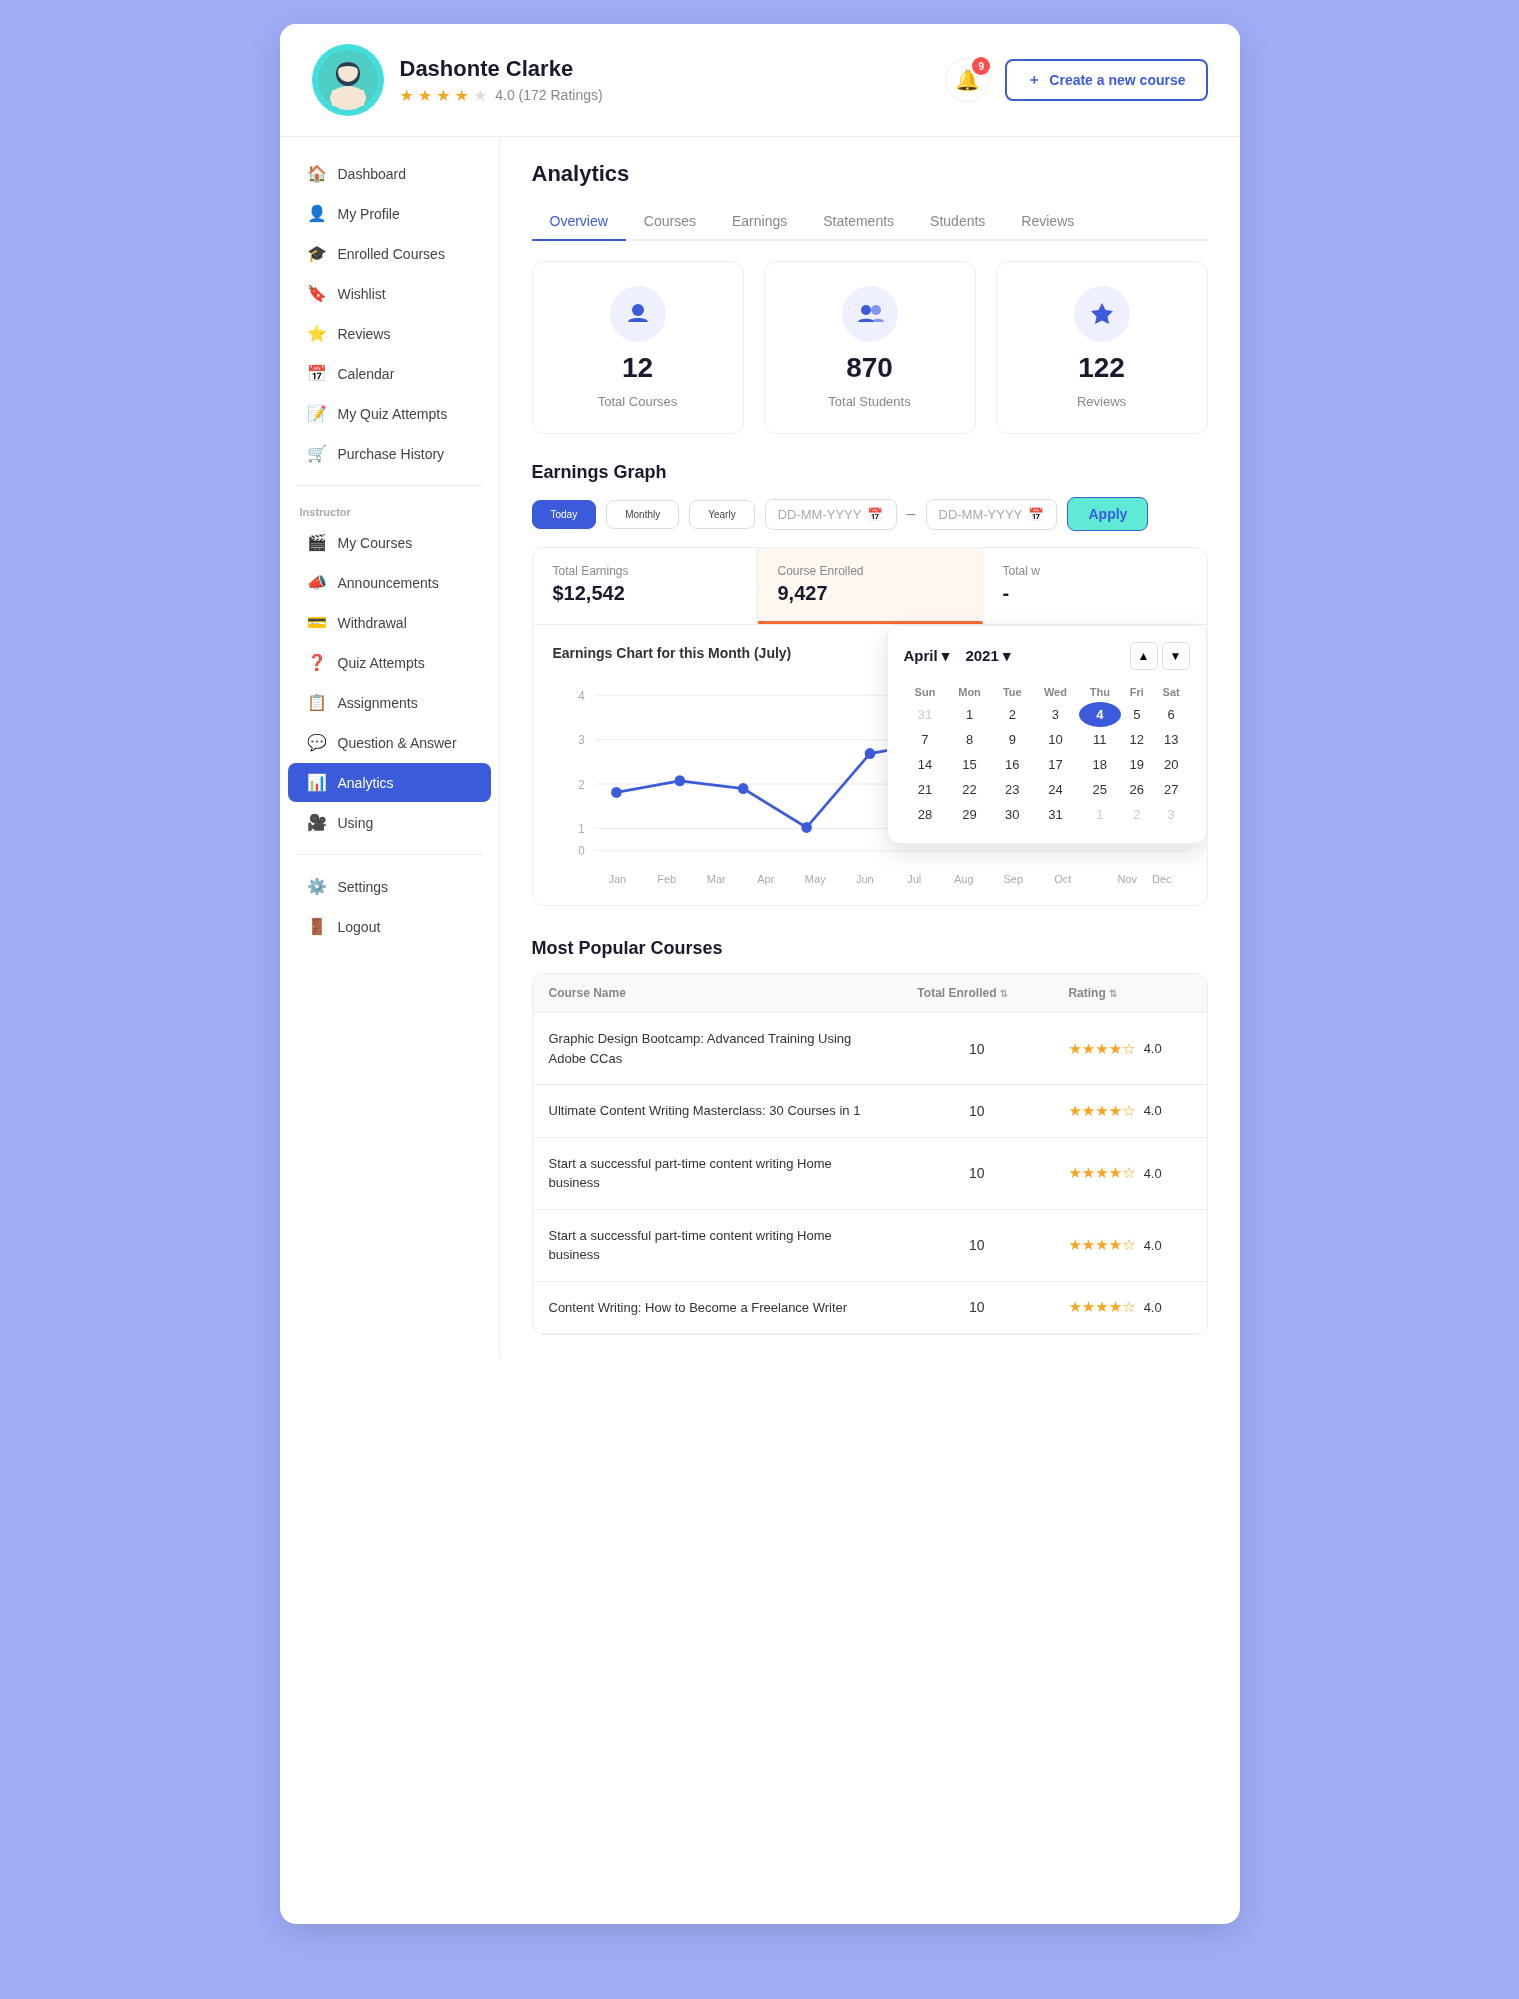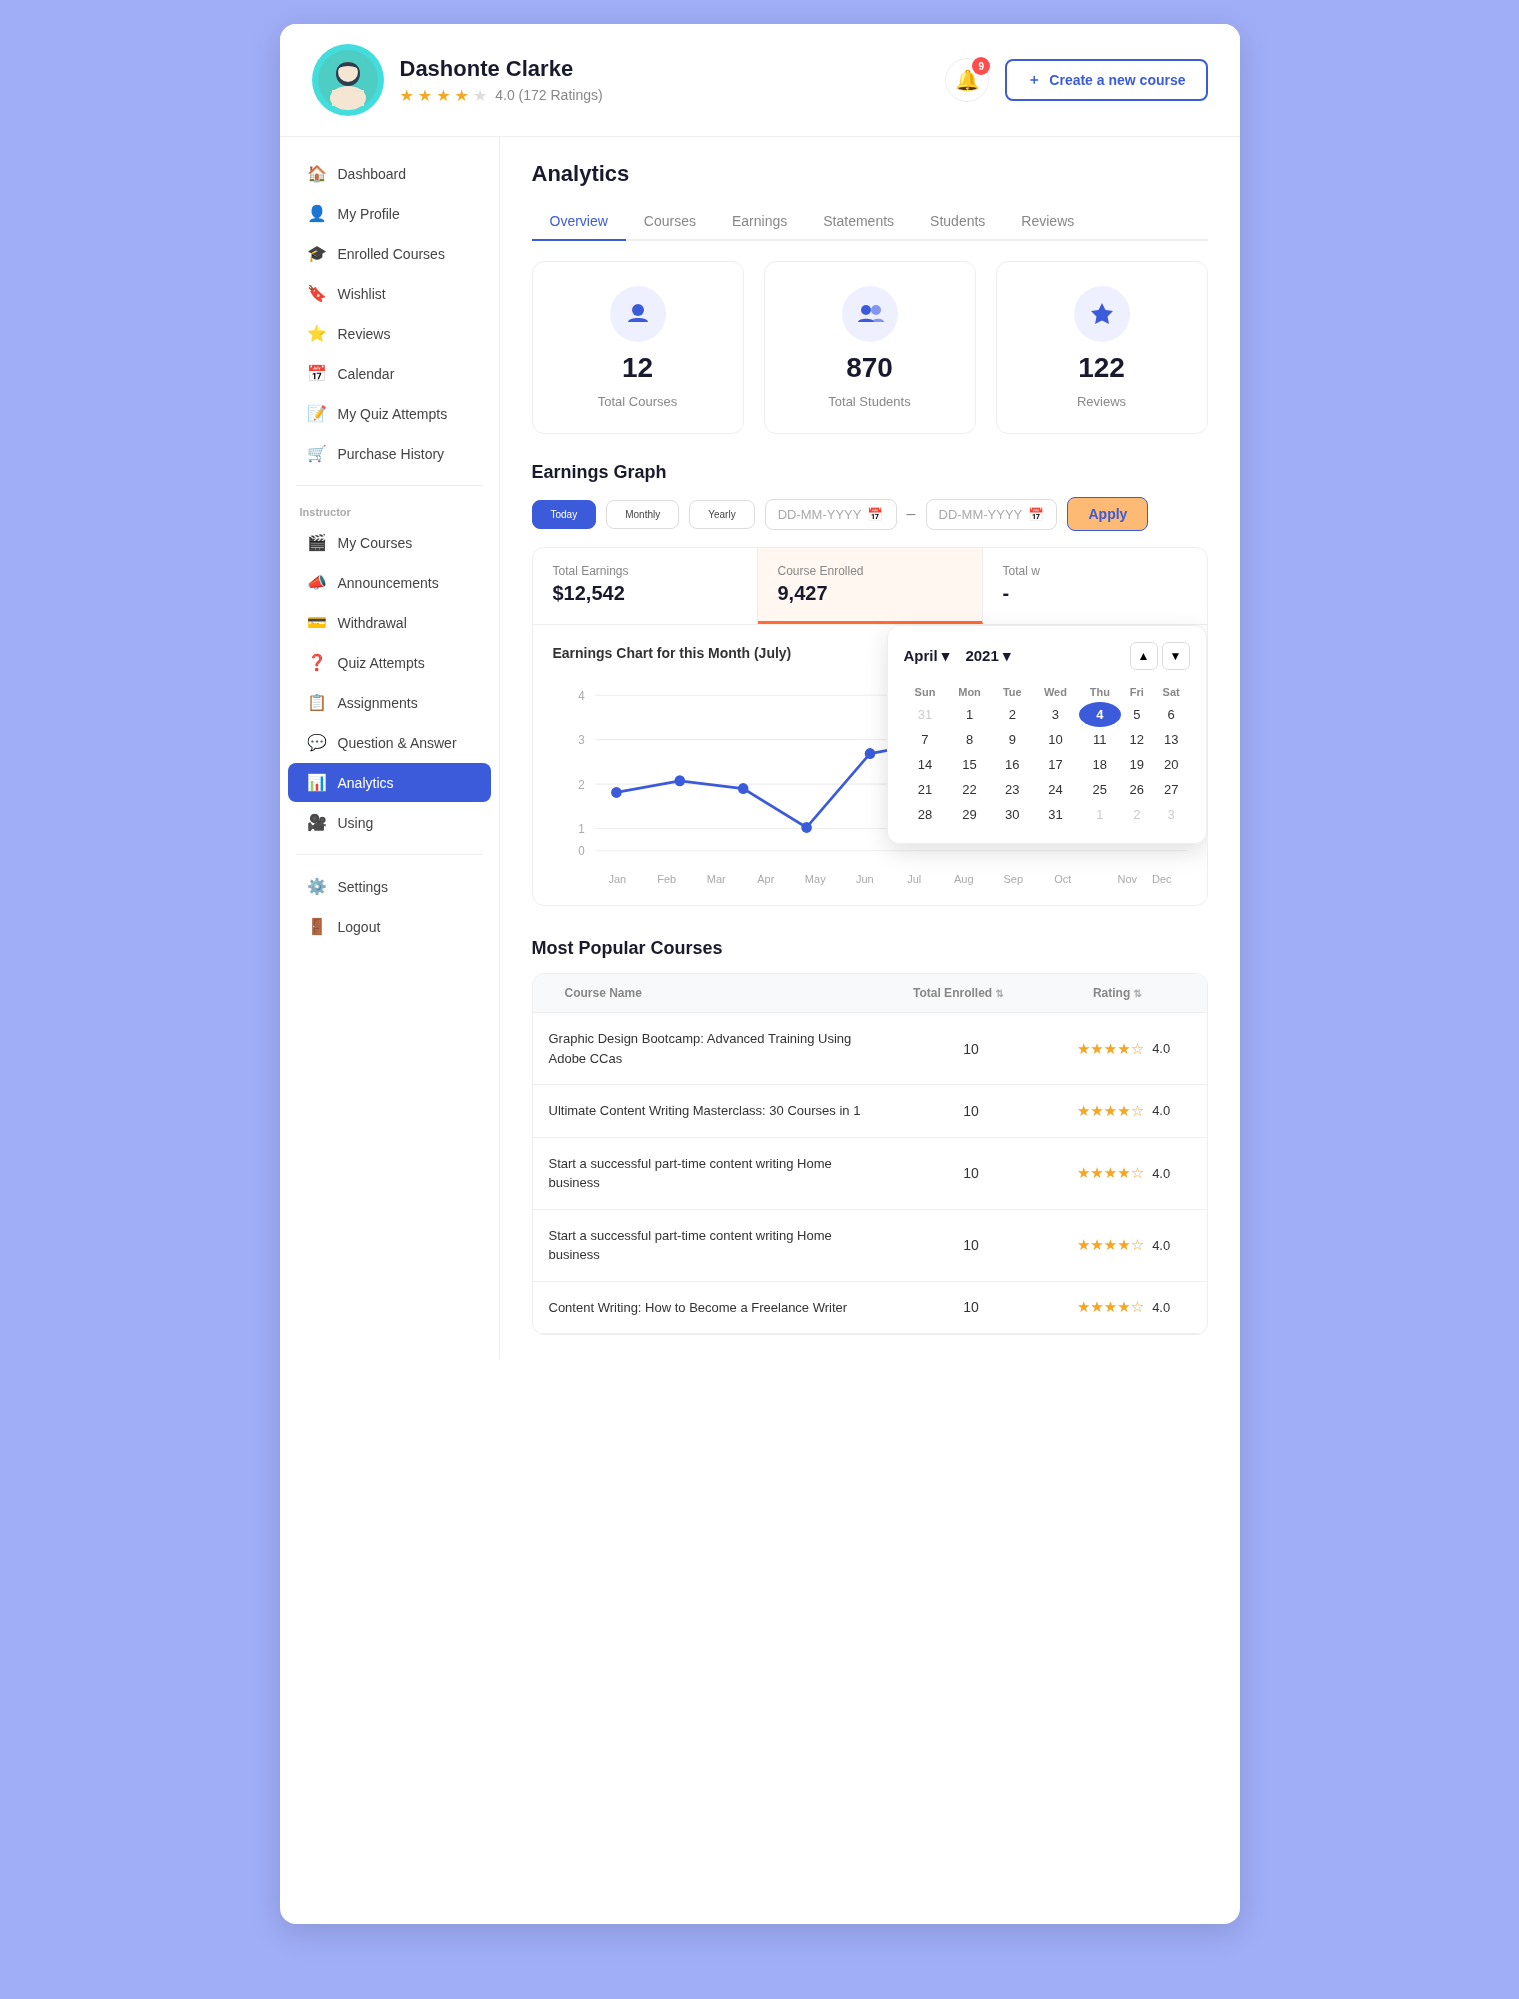--- a/index.html
+++ b/index.html
@@ -176,21 +176,21 @@
       border-radius: 8px;
       padding: 7px 12px;
       font-size: 13px;
       color: #aaa;
       cursor: pointer;
       background: #fff;
     }
     .dash-sep { color: #888; }
     .apply-btn {
       padding: 8px 20px;
-      background: #fdba74;
+      background: #5eead4;
       border: 1px solid #3b5bdb;
       color: #3b5bdb;
       border-radius: 8px;
       cursor: pointer;
       font-size: 14px;
       font-weight: 600;
     }
     .earnings-panel {
       border: 1px solid #eee;
       border-radius: 12px;
@@ -245,21 +245,21 @@
       cursor: pointer;
       border-radius: 50%;
     }
     .cal-grid td.today { background: #3b5bdb; color: #fff; border-radius: 50%; font-weight: 700; }
     .cal-grid td.other-month { color: #ccc; }
     
     .popular-section { margin-top: 8px; }
     .courses-table { width: 100%; border-collapse: collapse; }
     .courses-table thead tr { background: #f8f9fa; }
     .courses-table th {
-      padding: 12px 32px;
+      padding: 12px 16px;
       font-size: 12px;
       color: #888;
       font-weight: 600;
       text-align: left;
       border-bottom: 1px solid #eee;
     }
     .courses-table td {
       padding: 16px;
       font-size: 13px;
       color: #333;

